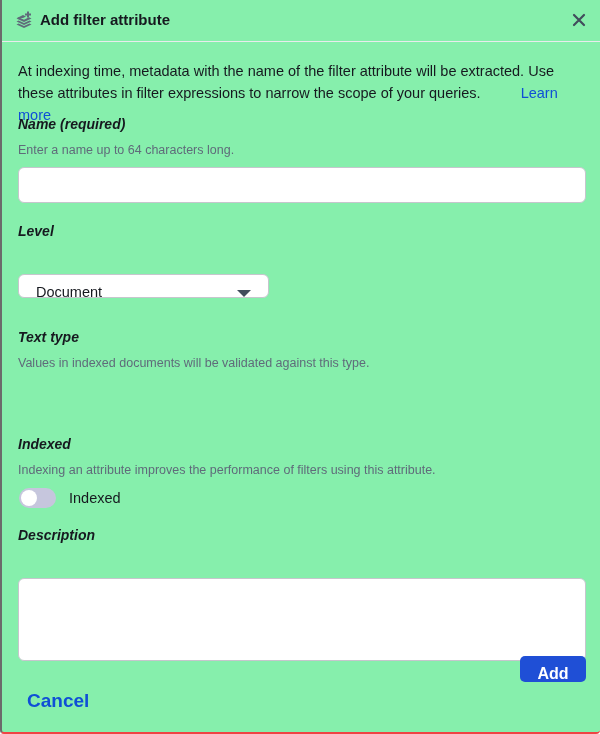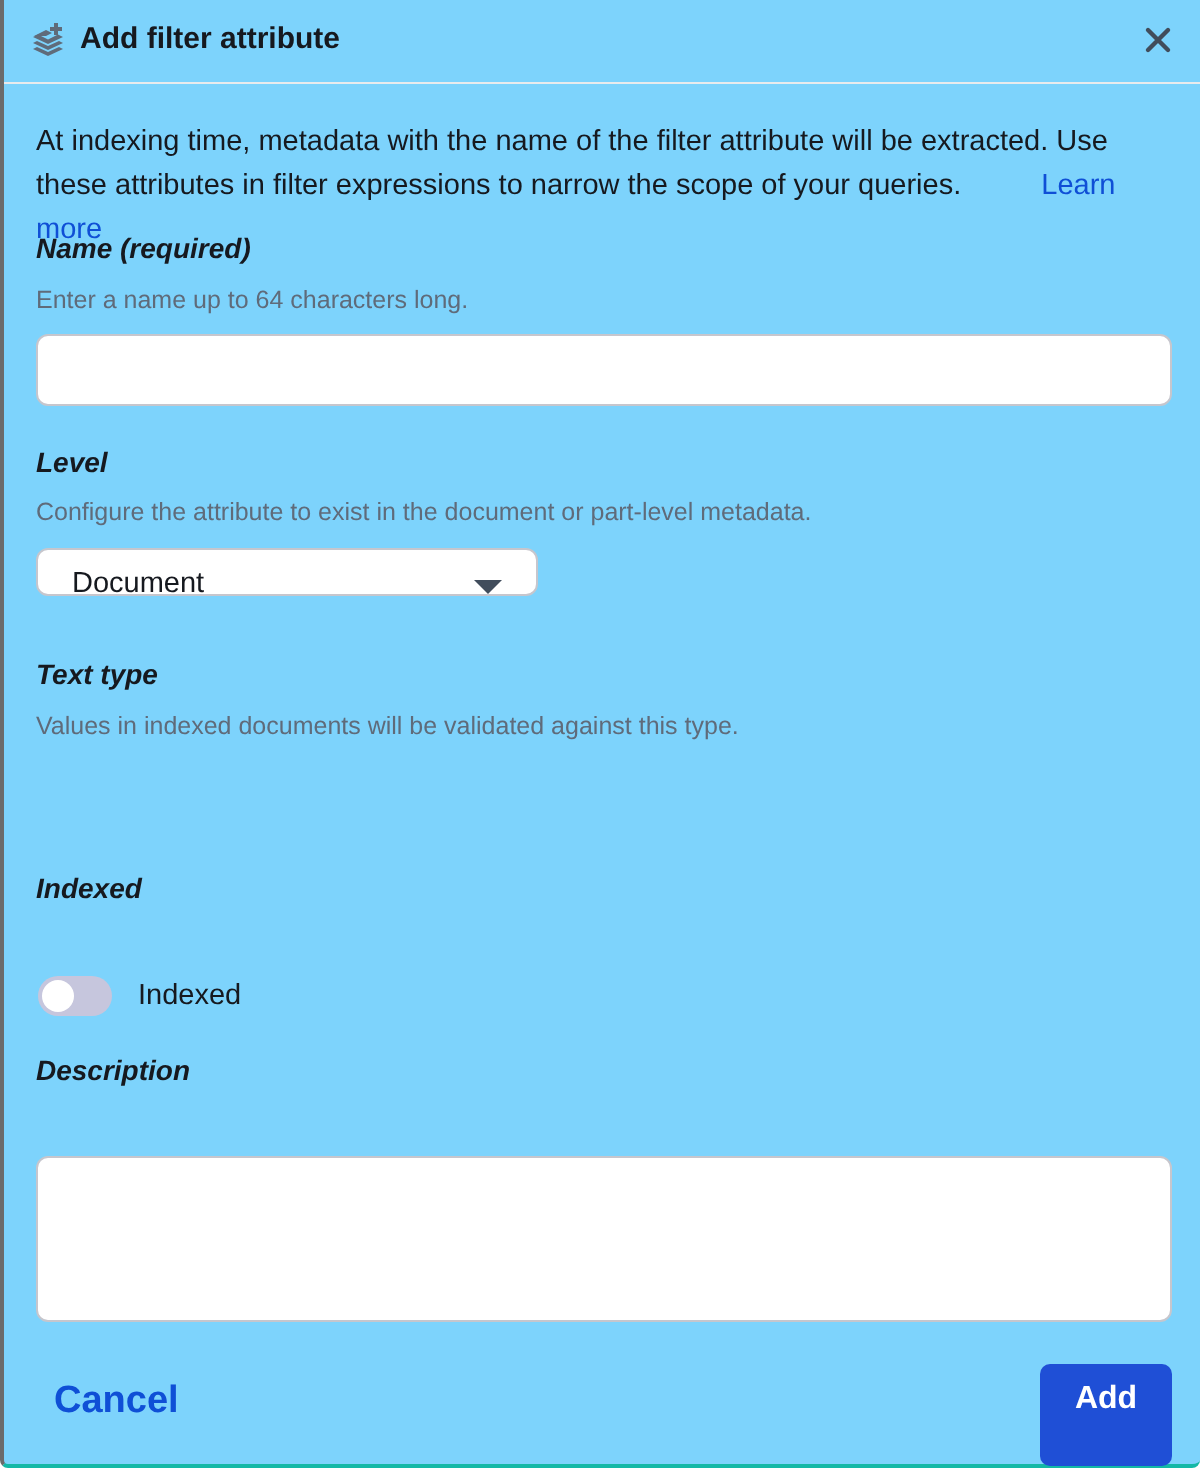--- a/index.html
+++ b/index.html
@@ -5,23 +5,23 @@
   html, body { margin: 0; padding: 0; }
   body {
     width: 600px; height: 734px; overflow: hidden;
     background: #ffffff;
     font-family: "Liberation Sans", sans-serif;
     color: #16191f;
     position: relative;
   }
   .dialog {
     position: absolute; left: 0; top: 0; width: 600px; height: 734px;
-    background: #7dd3fc;
+    background: #86efac;
     border-left: 2px solid #6b6b6b;
-    border-bottom: 2px solid #14b8a6;
+    border-bottom: 2px solid #ef4444;
     box-sizing: border-box;
     border-bottom-left-radius: 4px;
     border-bottom-right-radius: 4px;
   }
   .header {
     position: absolute; left: 0; top: 0; right: 0; height: 41px;
     border-bottom: 1px solid #e9ebed;
   }
   .header-icon { position: absolute; left: 13px; top: 11px; width: 18px; height: 18px; }
   .header-title {
@@ -76,21 +76,21 @@
   }
   .textarea {
     position: absolute; left: 16px; top: 578px; width: 568px; height: 83px;
     border: 1px solid #c6c6cd; border-radius: 6px; box-sizing: border-box; background: #fff;
   }
   .cancel {
     position: absolute; left: 25px; top: 690px;
     font-size: 19px; font-weight: bold; color: #0f4fd6; cursor: pointer;
   }
   .add {
-    position: absolute; left: 518px; top: 682px; width: 66px; height: 51px;
+    position: absolute; left: 518px; top: 656px; width: 66px; height: 26px;
     background: #1f4fd6; border-radius: 5px; color: #fff;
     font-size: 16px; font-weight: bold; text-align: center; line-height: 35px; cursor: pointer;
   }
 </style>
 </head>
 <body>
 
 <div class="dialog">
 
   <div class="header">
@@ -114,30 +114,30 @@
 
   <div class="intro">
     <span>At indexing time, metadata with the name of the filter attribute will be extracted. Use these attributes in filter expressions to narrow the scope of your queries. </span><a>Learn more</a>
   </div>
 
   <div class="label" style="top:116px">Name (required)</div>
   <div class="hint" style="top:143px">Enter a name up to 64 characters long.</div>
   <div class="input" style="top:167px"></div>
 
   <div class="label" style="top:223px">Level</div>
-  <div class="hint" style="top:249px">Configure the attribute to exist in the document or part-level metadata.</div>
   <div class="select" style="top:274px">
     <span class="value">Document</span>
     <span class="caret"></span>
   </div>
 
   <div class="label" style="top:329px">Text type</div>
   <div class="hint" style="top:356px">Values in indexed documents will be validated against this type.</div>
 
   <div class="label" style="top:436px">Indexed</div>
+  <div class="hint" style="top:463px">Indexing an attribute improves the performance of filters using this attribute.</div>
   <div class="toggle">
     <span class="knob"></span>
   </div>
   <span class="toggle-label">Indexed</span>
 
   <div class="label" style="top:527px">Description</div>
   <div class="textarea"></div>
 
   <span class="cancel">Cancel</span>
   <div class="add">Add</div>

